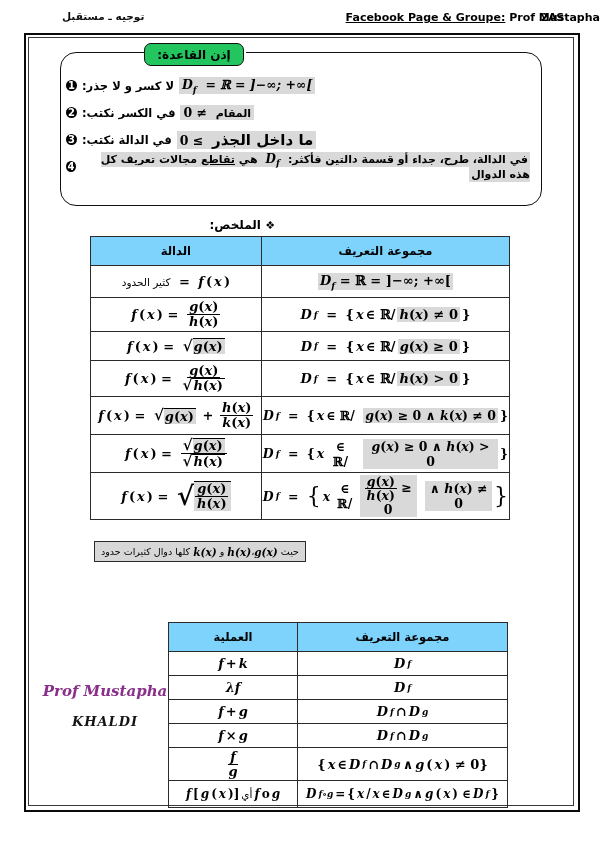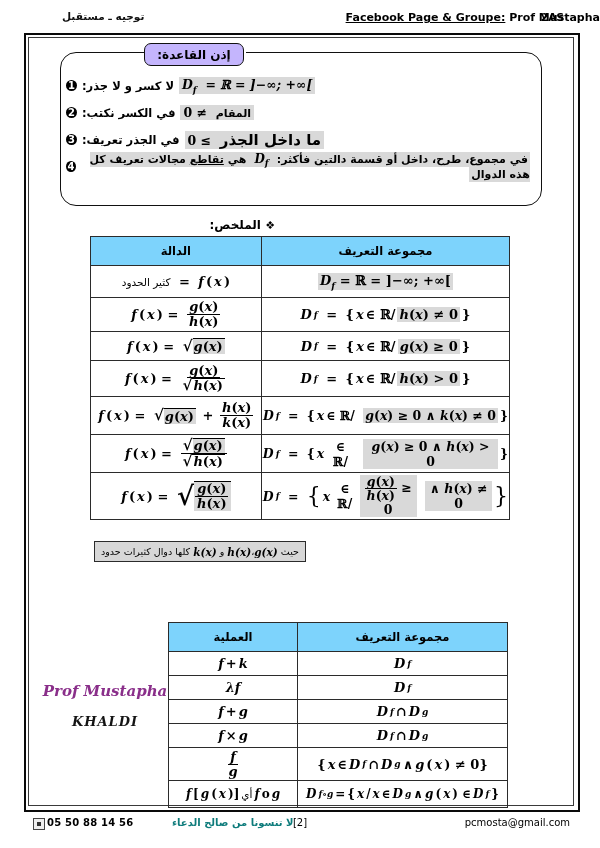--- a/index.html
+++ b/index.html
@@ -23,21 +23,21 @@
   
   .frame-outer{position:absolute;left:24px;top:33px;width:552px;height:775px;
                border:2px solid #0a0a0a;}
   .frame-inner{position:absolute;left:28px;top:37px;width:544px;height:767px;
                border:1px solid #3a3a3a;background:#fff;}
 
   
   .rulebox{position:absolute;left:60px;top:52px;width:480px;height:152px;
            border:1.6px solid #111;border-radius:16px;background:#fff;}
   .rulebox-title{position:absolute;right:356px;top:43px;width:98px;height:21px;
-           border:1.6px solid #111;border-radius:7px;background:#c4b5fd;z-index:4;
+           border:1.6px solid #111;border-radius:7px;background:#22c55e;z-index:4;
            display:flex;align-items:center;justify-content:center;
            font-size:12px;font-weight:bold;}
   
   .mask{position:absolute;right:354px;top:50px;width:102px;height:6px;background:#fff;z-index:3;}
 
   .rules{position:absolute;left:66px;top:72px;width:464px;}
   .rule{display:flex;justify-content:flex-end;align-items:center;gap:5px;
         height:27px;font-size:11.5px;font-weight:bold;direction:rtl;}
   .rule .num{order:3;font-family:"DejaVu Sans",sans-serif;font-size:10px;
         width:11px;height:11px;border-radius:50%;background:#000;color:#fff;
@@ -155,32 +155,32 @@
       <span class="num">2</span>
       <span class="ar">في الكسر نكتب:</span>
       <span class="mth plain">
         <span style="direction:rtl;font-family:'DejaVu Sans',sans-serif;font-size:11px;">المقام</span>
         <span>&nbsp;≠ 0</span>
       </span>
     </div>
 
     <div class="rule">
       <span class="num">3</span>
-      <span class="ar">في الجذر تعريف:</span>
+      <span class="ar">في الدالة نكتب:</span>
       <span class="mth plain">
         <span style="direction:rtl;font-family:'DejaVu Sans',sans-serif;font-size:15px;">ما داخل الجذر</span>
         <span>&nbsp;≥ 0</span>
       </span>
     </div>
 
     <div class="rule" style="font-size:11px;">
       <span class="num">4</span>
       <span class="ar">
         <span class="hl" style="padding:1px 2px;">
-          <span>في مجموع، طرح، داخل أو قسمة دالتين فأكثر:</span>
+          <span>في الدالة، طرح، جداء أو قسمة دالتين فأكثر:</span>
           <span style="font-family:'DejaVu Serif',serif;font-style:italic;font-weight:bold;font-size:12px;">&nbsp;D<span class="sub">f</span>&nbsp;</span>
           <span>هي <u>تقاطع</u> مجالات تعريف كل هذه الدوال</span>
         </span>
       </span>
     </div>
 
   </div>
 
   <div class="sec" id="sec-summary">
     <span class="star">❖</span>
@@ -455,21 +455,14 @@
       </td>
     </tr>
   </tbody>
     </table>
 
   <div class="sig">
     <div class="l1">Prof Mustapha</div>
     <div class="l2">KHALDI</div>
   </div>
 
-  <div class="footer">
-    <div class="ft-sq"></div>
-    <div class="ft-phone">05 50 88 14 56</div>
-    <div class="ft-ar">لا تنسونا من صالح الدعاء</div>
-    <div class="ft-page">[2]</div>
-    <div class="ft-mail">pcmosta@gmail.com</div>
-  </div>
 
 </div>
 
 </body></html>

